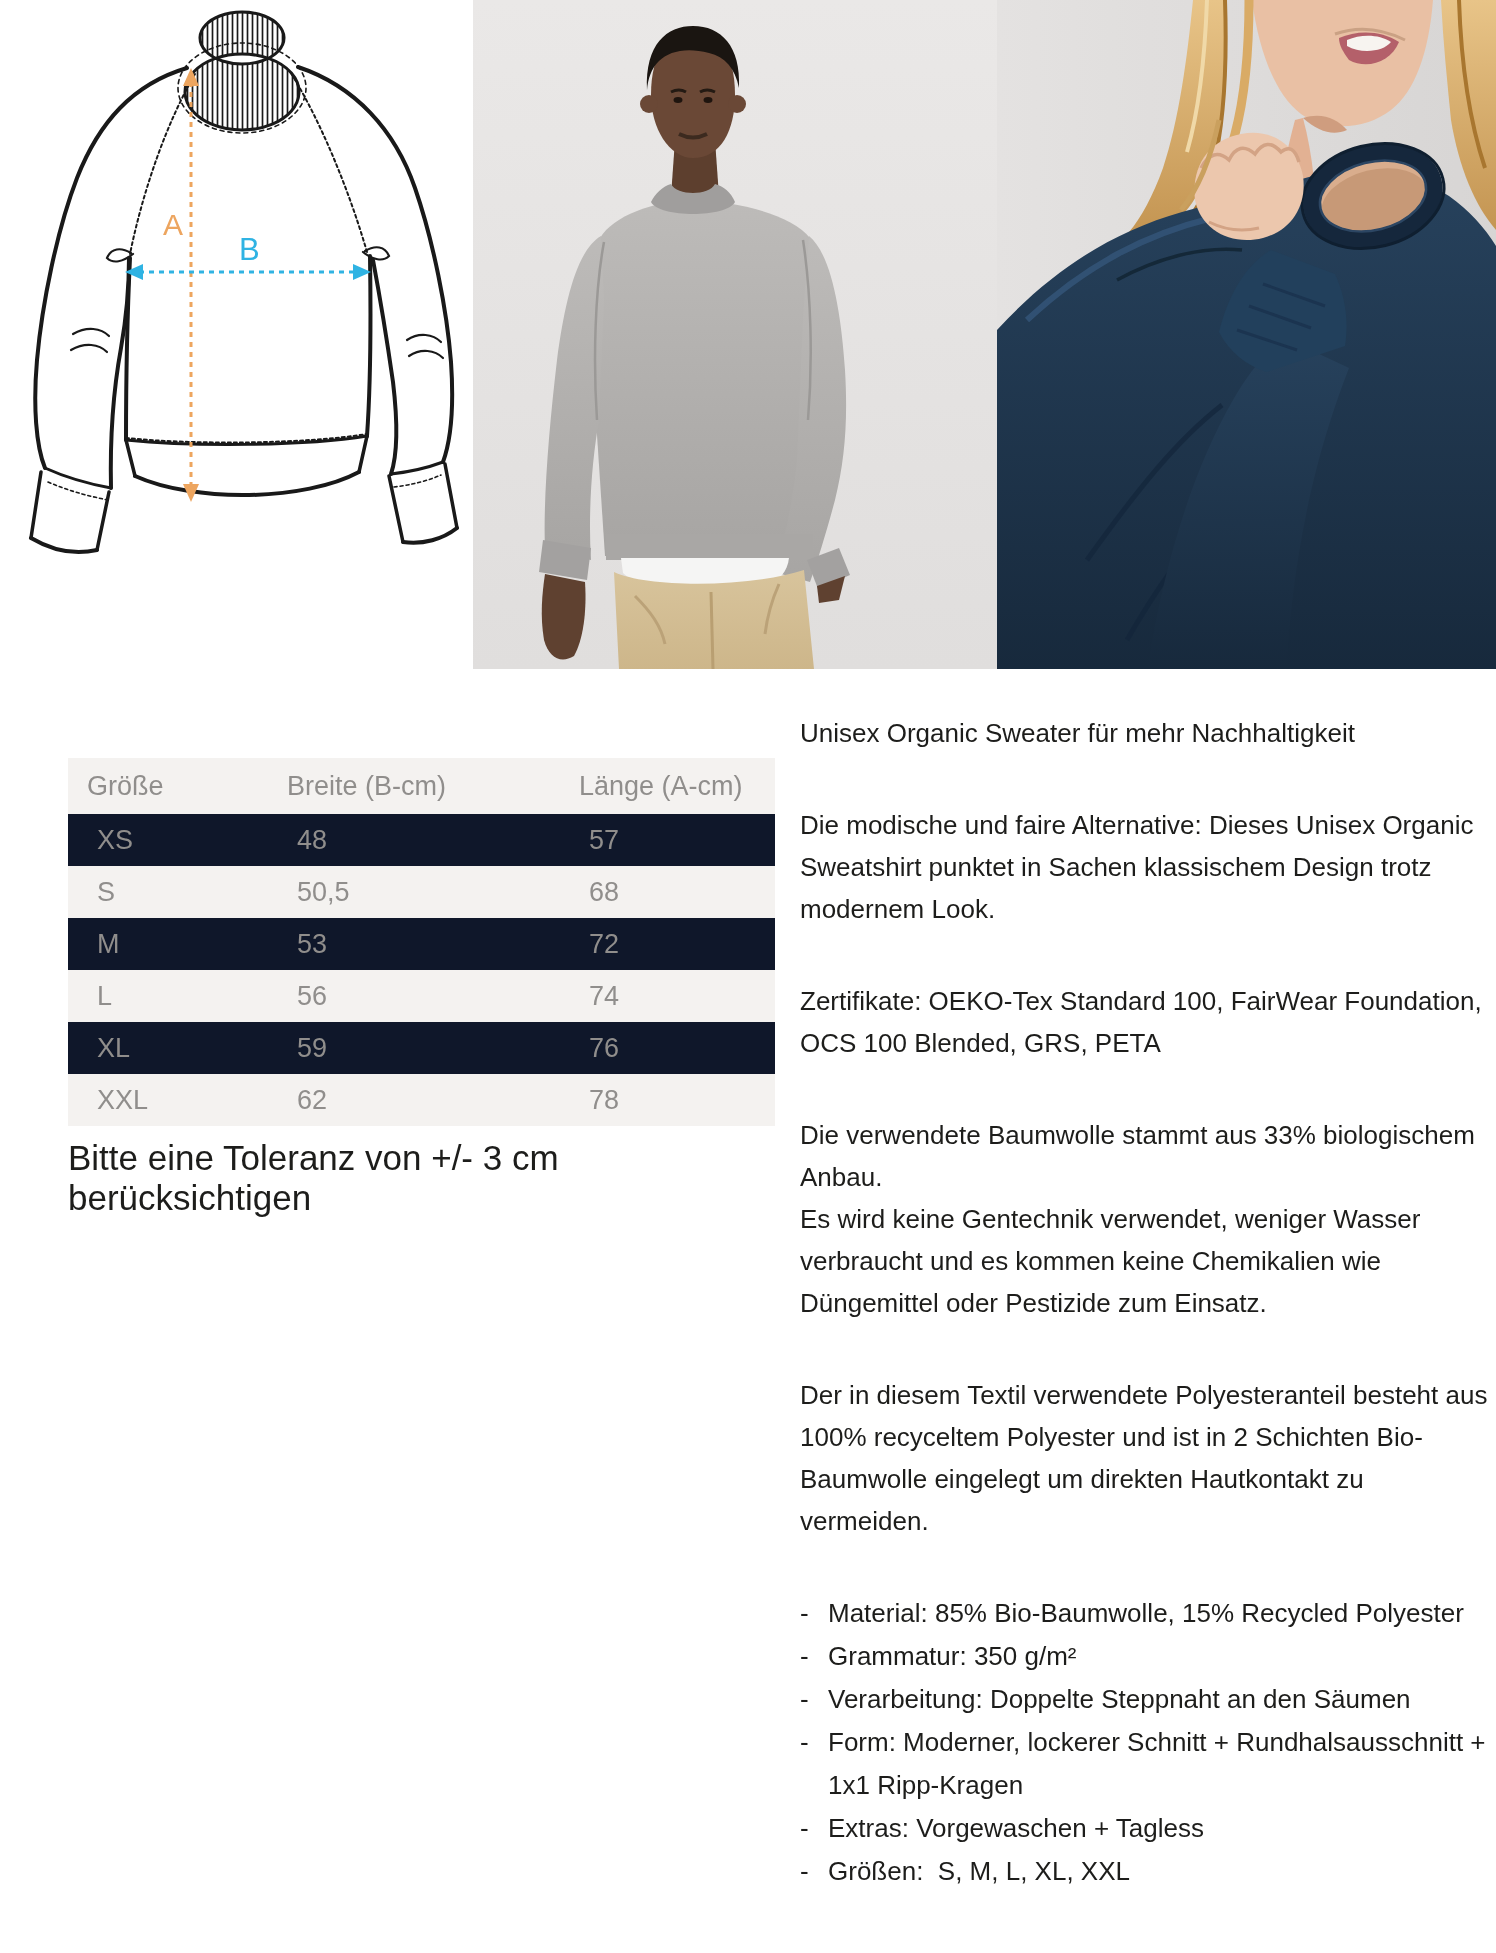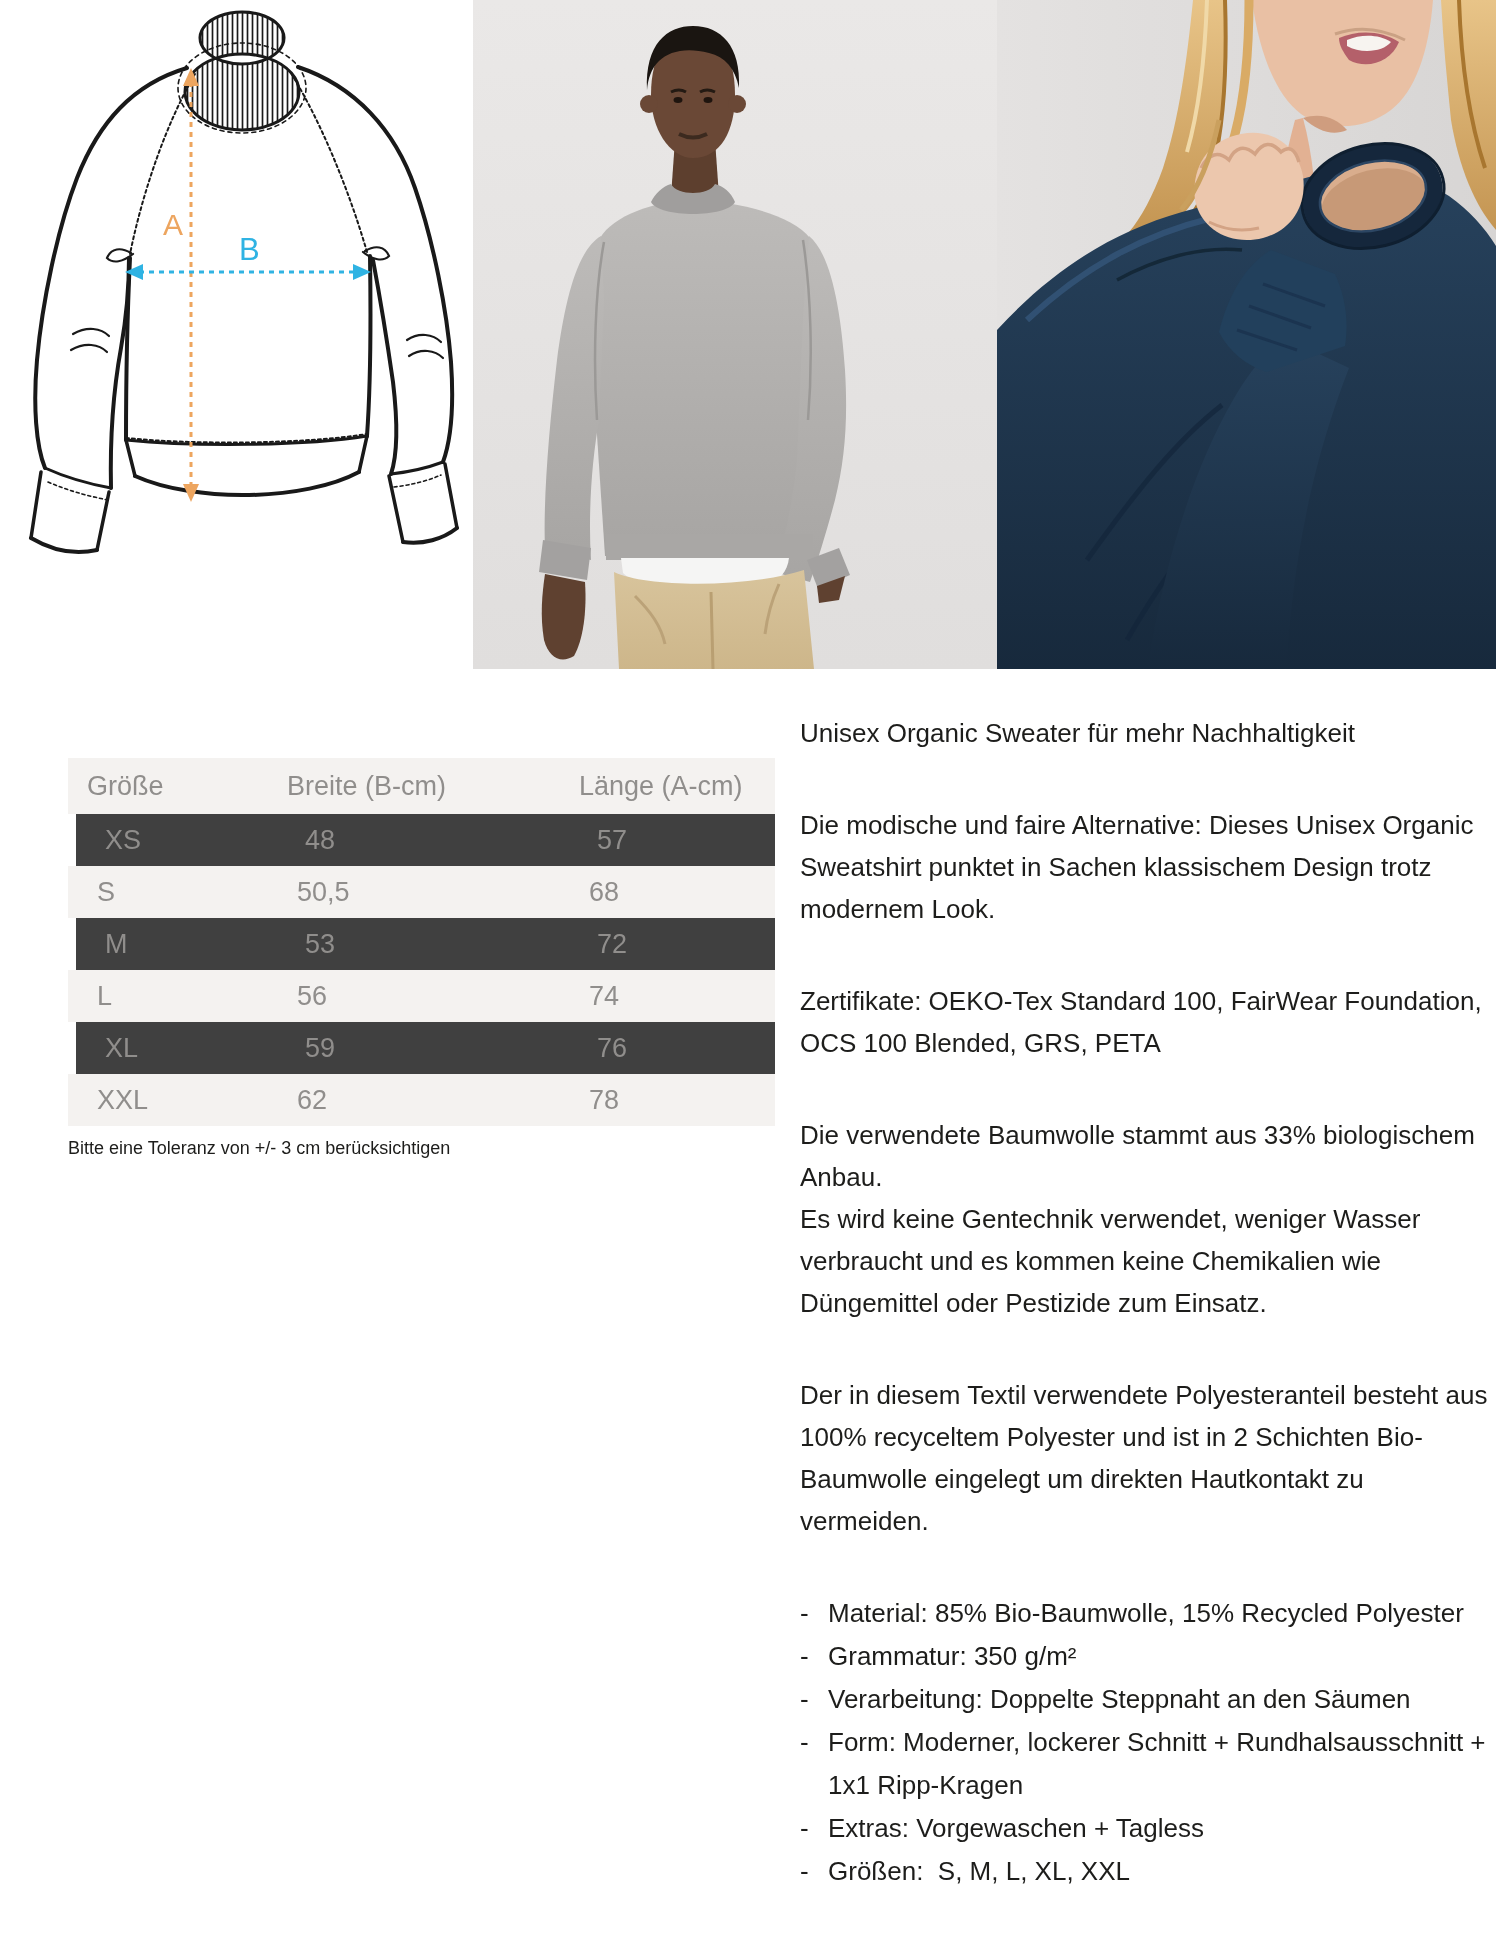--- a/index.html
+++ b/index.html
@@ -14,28 +14,28 @@
   .photo-woman{left:997px;width:499px;}
   .photo svg{display:block;}
   
   .size-table{
     position:absolute;left:68px;top:758px;width:707px;
     font-size:27px;color:#908e8c;
   }
   .t-row{display:grid;grid-template-columns:200px 292px 215px;align-items:center;}
   .t-head{height:56px;background:#f4f2f0;}
   .t-data{height:52px;}
-  .t-odd{background:#404040;margin-left:8px;}
+  .t-odd{background:#0f172a;}
   .t-even{background:#f4f2f0;}
   .t-head .cell{padding-left:19px;}
   .t-data .cell{padding-left:29px;}
   
   .tolerance{
     position:absolute;left:68px;top:1138px;width:640px;
-    font-size:18px;color:#1d1d1b;
+    font-size:35px;color:#1d1d1b;
   }
   
   .description{
     position:absolute;left:800px;top:712px;width:690px;
     font-size:26px;line-height:42px;color:#1d1d1b;
   }
   .desc-p{margin:0 0 50px 0;white-space:pre-line;}
   .desc-list{margin:0;padding:0;list-style:none;}
   .desc-li{display:flex;line-height:43px;}
   .desc-li .dash{flex:0 0 28px;}

